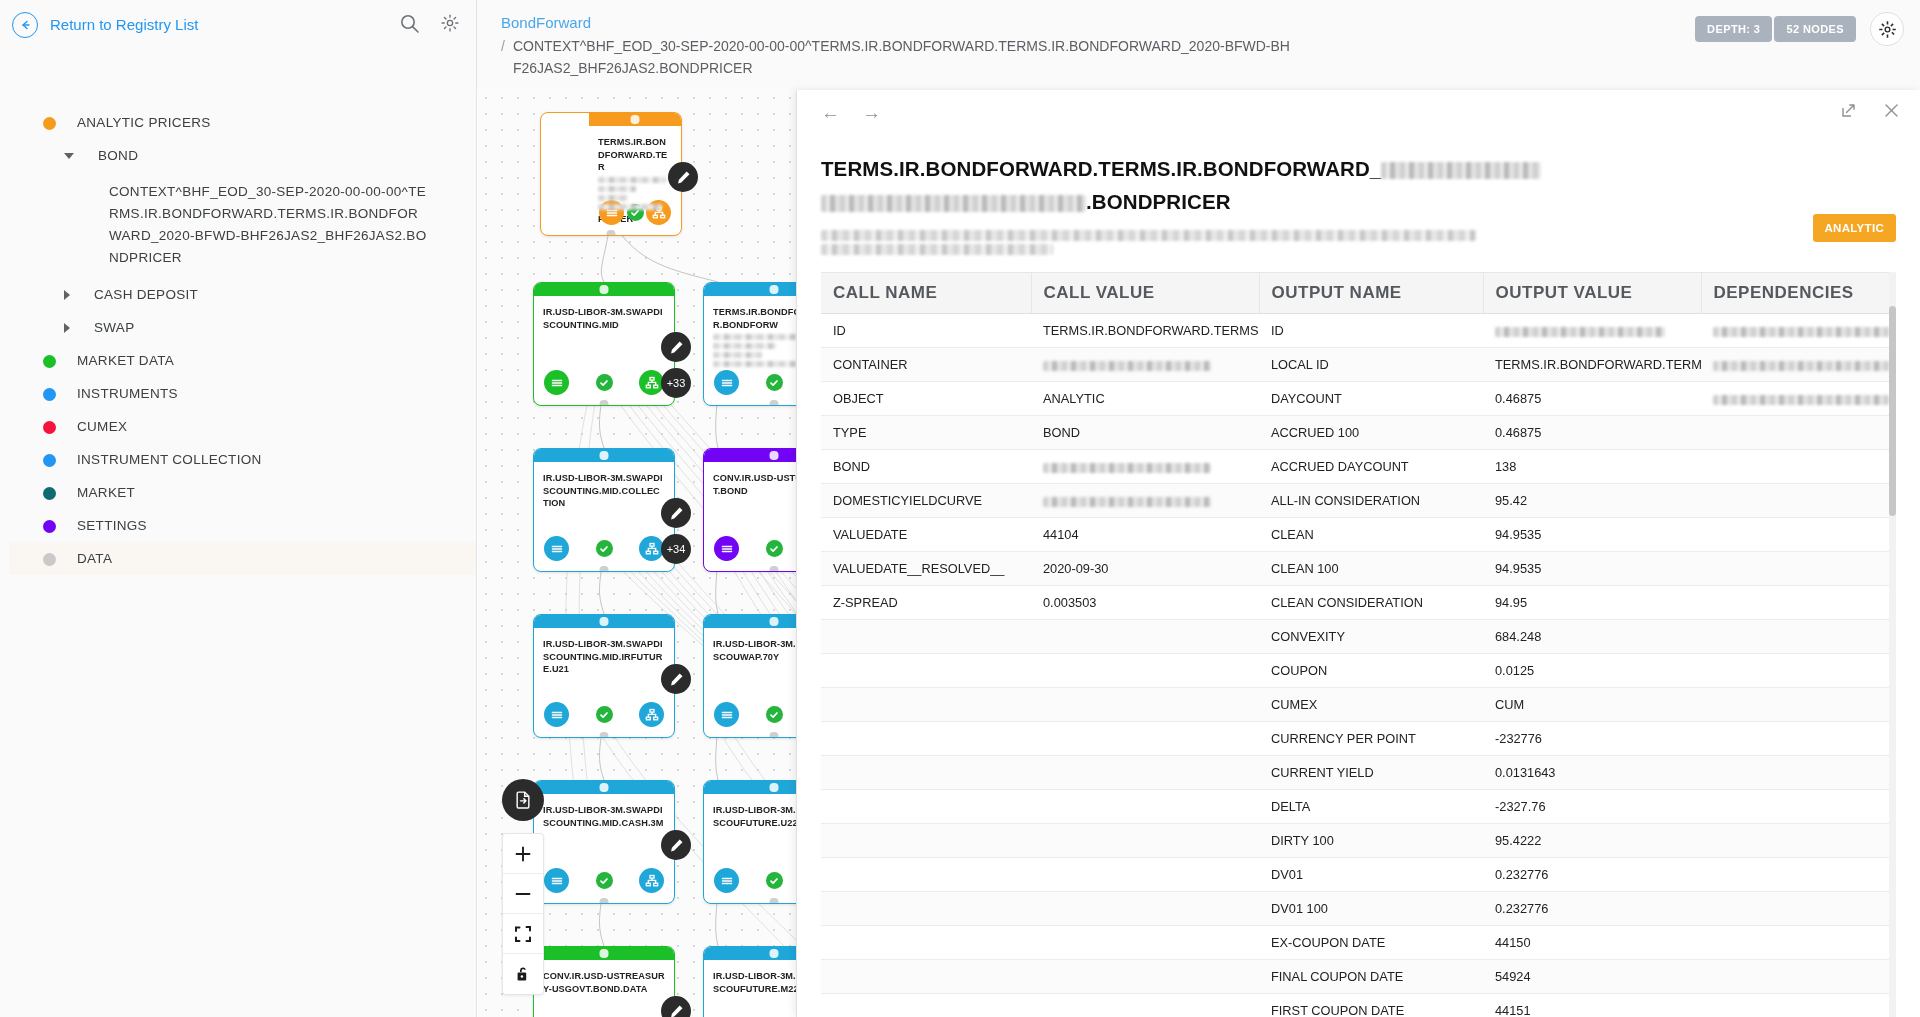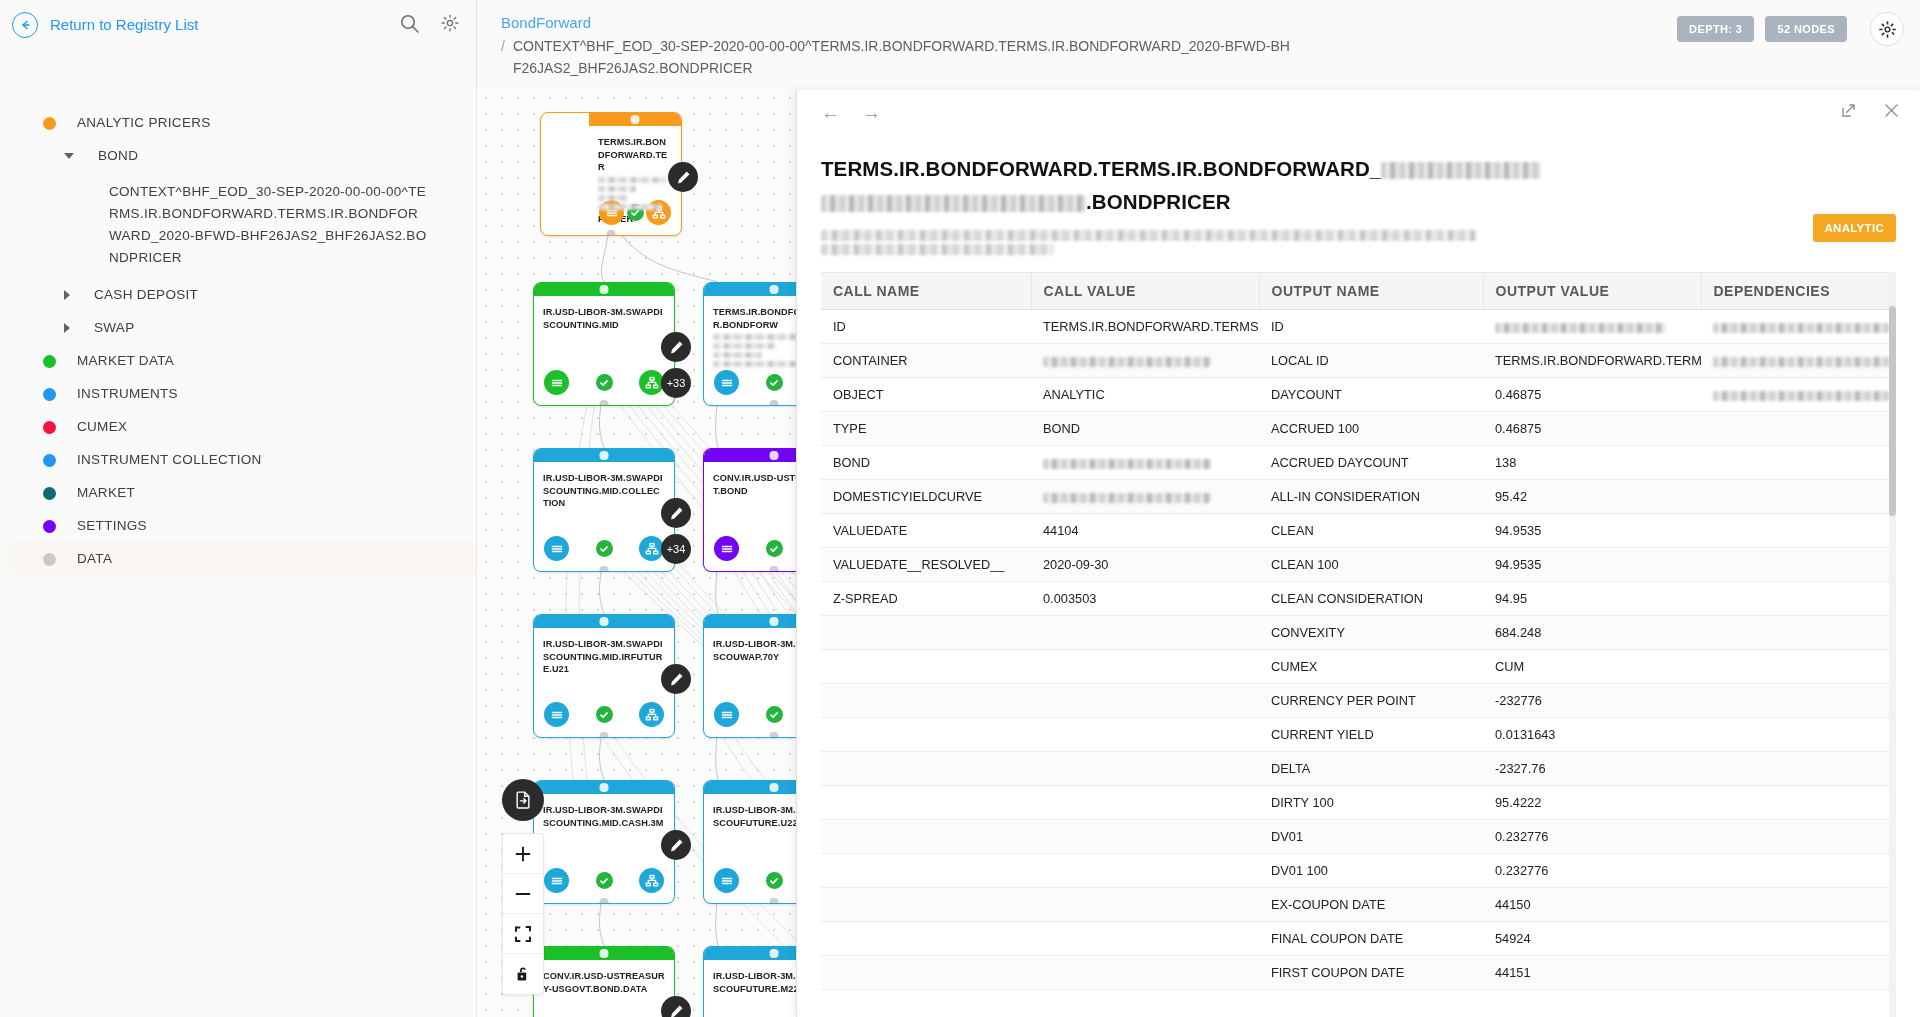--- a/index.html
+++ b/index.html
@@ -39,21 +39,21 @@
   .breadcrumbs {
     padding: 14px 0 0 24px; flex: 1; min-width: 0;
   }
   .crumb-top { color: #4aa7e8; font-size: 15px; margin-bottom: 4px; }
   .crumb-row { display: flex; font-size: 14px; color: #5c5f63; line-height: 22px; }
   .crumb-sep { color: #9aa0a6; margin-right: 8px; }
   .crumb-path { max-width: 780px; word-break: break-all; }
 
   .topbar-right {
     position: absolute; right: 16px; top: 12px;
-    display: flex; align-items: center; gap: 11px;
+    display: flex; align-items: center; gap: 2px;
   }
   .chip {
     background: #aab2bd; color: #fff; font-size: 11px; font-weight: bold;
     letter-spacing: .4px; padding: 7px 12px; border-radius: 4px; cursor: pointer;
   }
   .gear-round {
     width: 34px; height: 34px; border-radius: 50%; border: 1px solid #e0e0e0;
     background: #fff; display: flex; align-items: center; justify-content: center;
     margin-left: 12px; cursor: pointer;
   }
@@ -186,21 +186,21 @@
   .subblur { margin-top: 12px; width: 760px; }
   .analytic-badge {
     position: absolute; right: 24px; top: 80px;
     background: #f5a623; color: #fff; font-size: 11.5px; font-weight: bold;
     padding: 8px 12px; border-radius: 3px; letter-spacing: .3px; cursor: pointer;
   }
 
   .tbl-wrap { margin: 14px 24px 0 24px; flex: 1; overflow: hidden; position: relative; }
   table { width: 100%; border-collapse: collapse; table-layout: fixed; }
   thead th {
-    background: #f5f5f5; color: #55595e; font-size: 14px; font-weight: bold;
+    background: #f5f5f5; color: #55595e; font-size: 17px; font-weight: bold;
     letter-spacing: .5px; text-align: left; padding: 10px 12px;
     border-top: 1px solid #e6e6e6; border-bottom: 1px solid #e0e0e0;
     border-right: 1px solid #e6e6e6;
   }
   thead th:last-child { border-right: none; }
   tbody td {
     font-size: 12.8px; color: #222; padding: 9px 12px;
     border-bottom: 1px solid #ececec; overflow: hidden;
     white-space: nowrap; text-overflow: clip;
   }
@@ -813,20 +813,27 @@
           <tr>
             <td></td>
             <td></td>
             <td>CONVEXITY</td>
             <td>684.248</td>
             <td></td>
           </tr>
           <tr>
             <td></td>
             <td></td>
+            <td>COUPON</td>
+            <td>0.0125</td>
+            <td></td>
+          </tr>
+          <tr>
+            <td></td>
+            <td></td>
             <td>CUMEX</td>
             <td>CUM</td>
             <td></td>
           </tr>
           <tr>
             <td></td>
             <td></td>
             <td>CURRENCY PER POINT</td>
             <td>-232776</td>
             <td></td>

